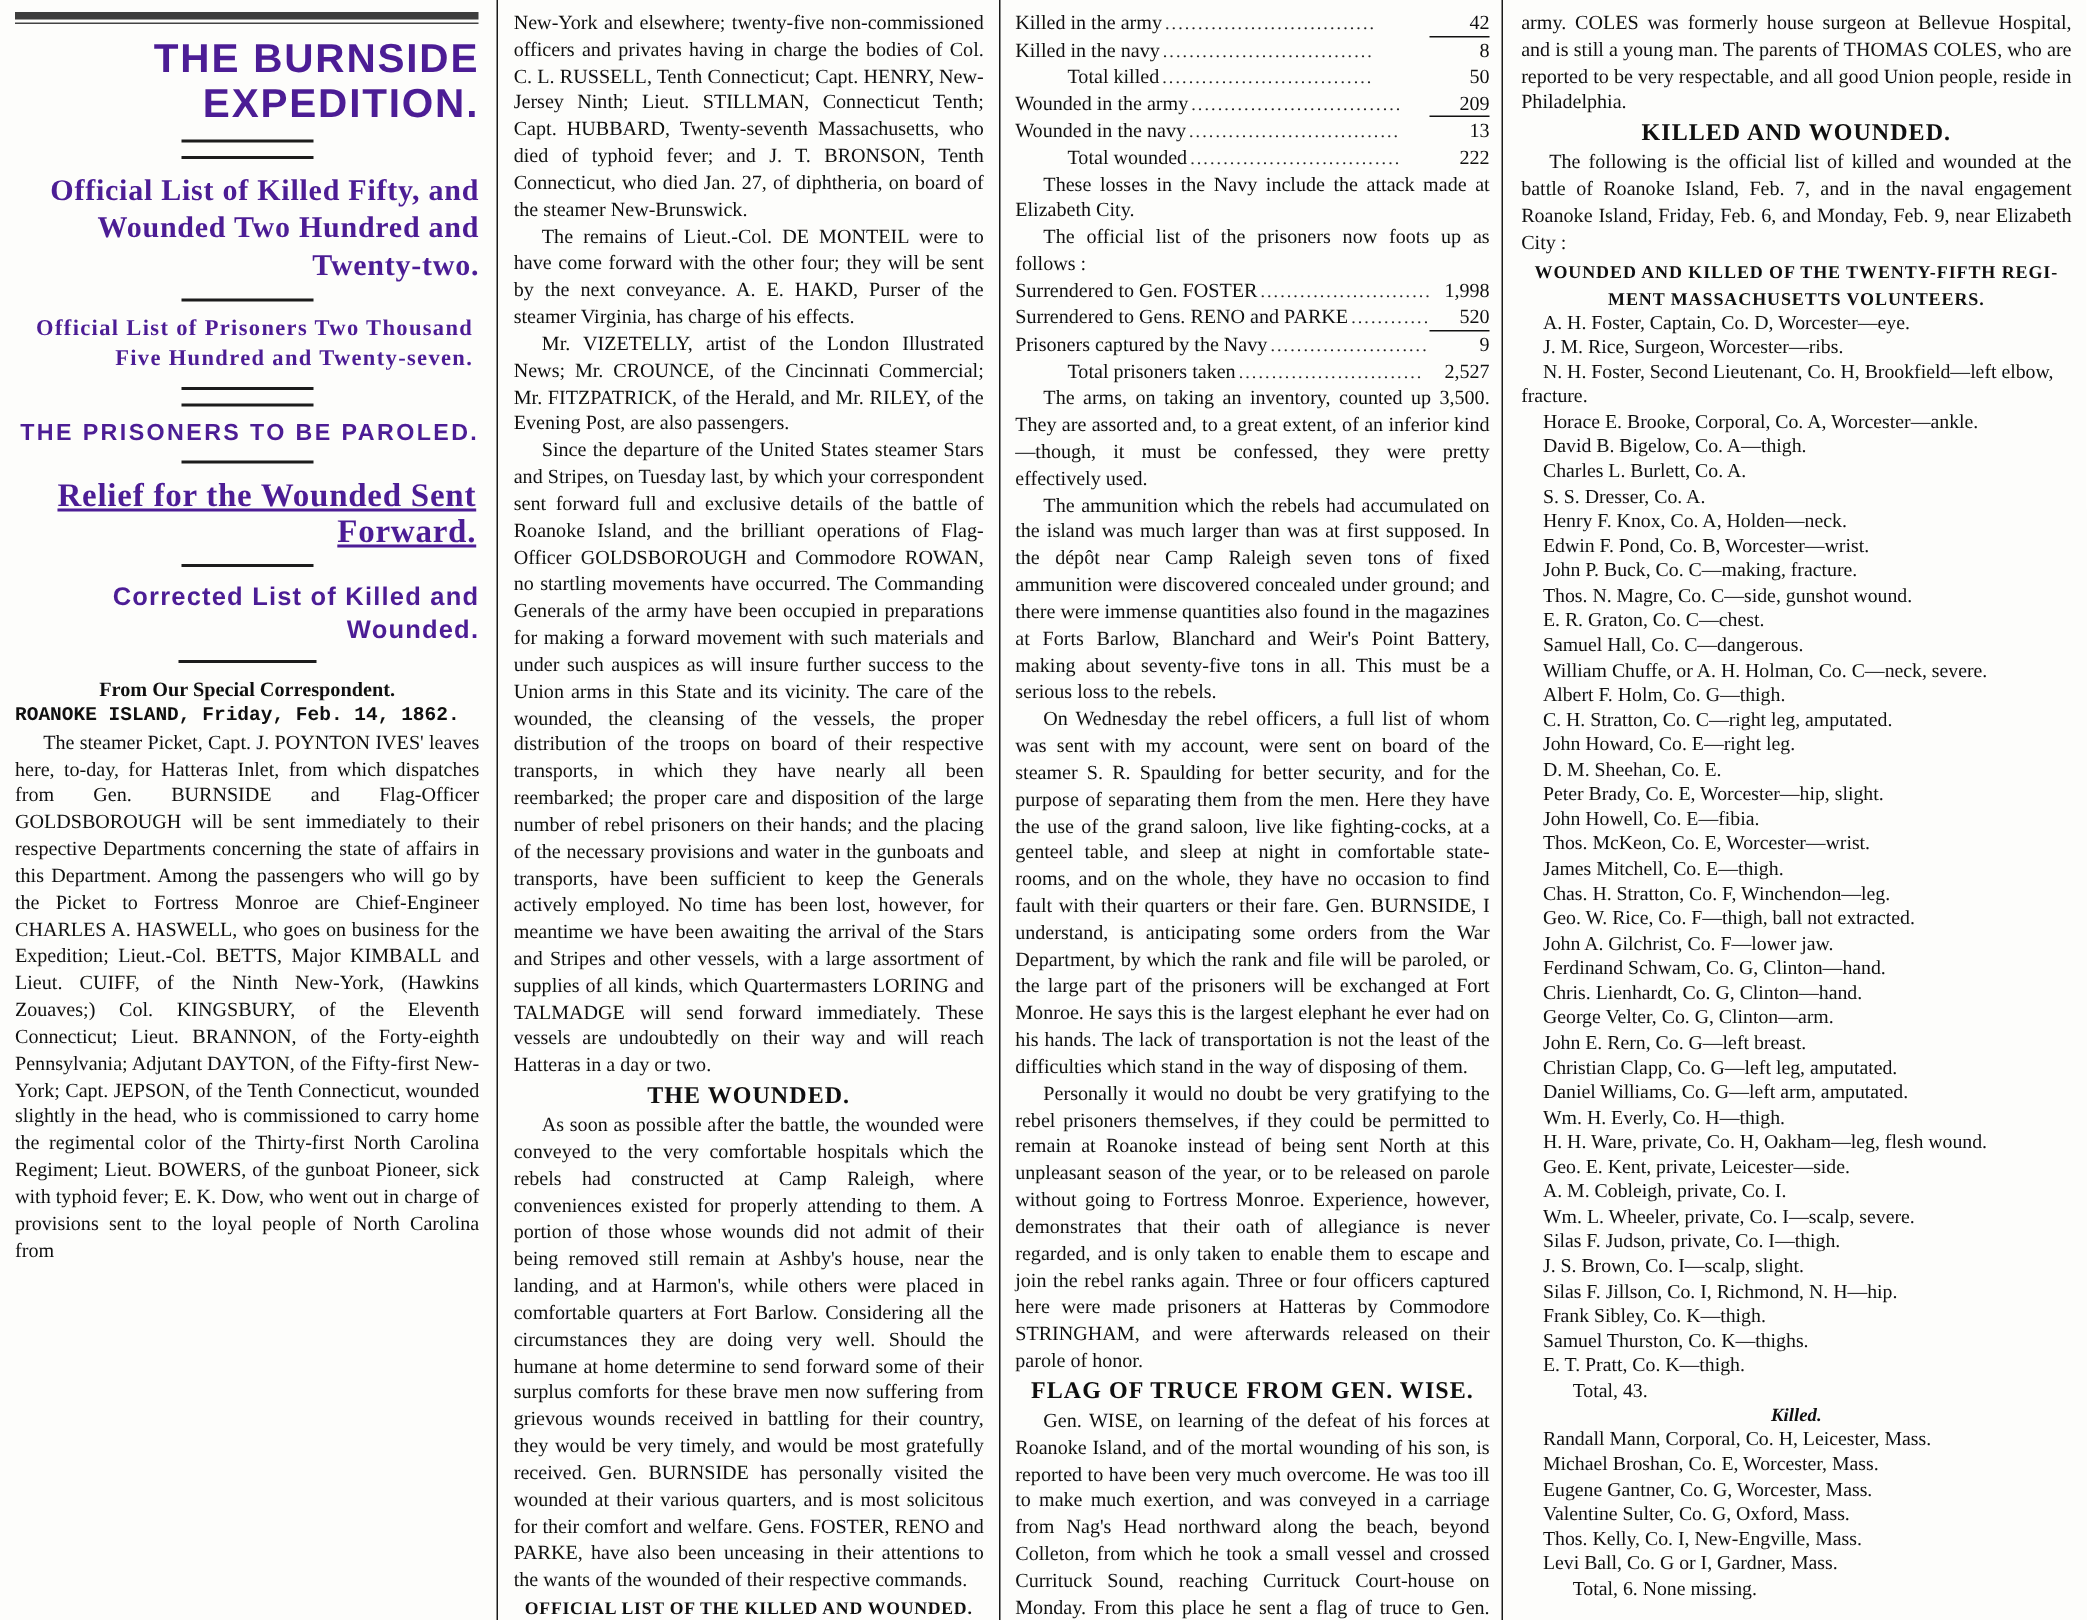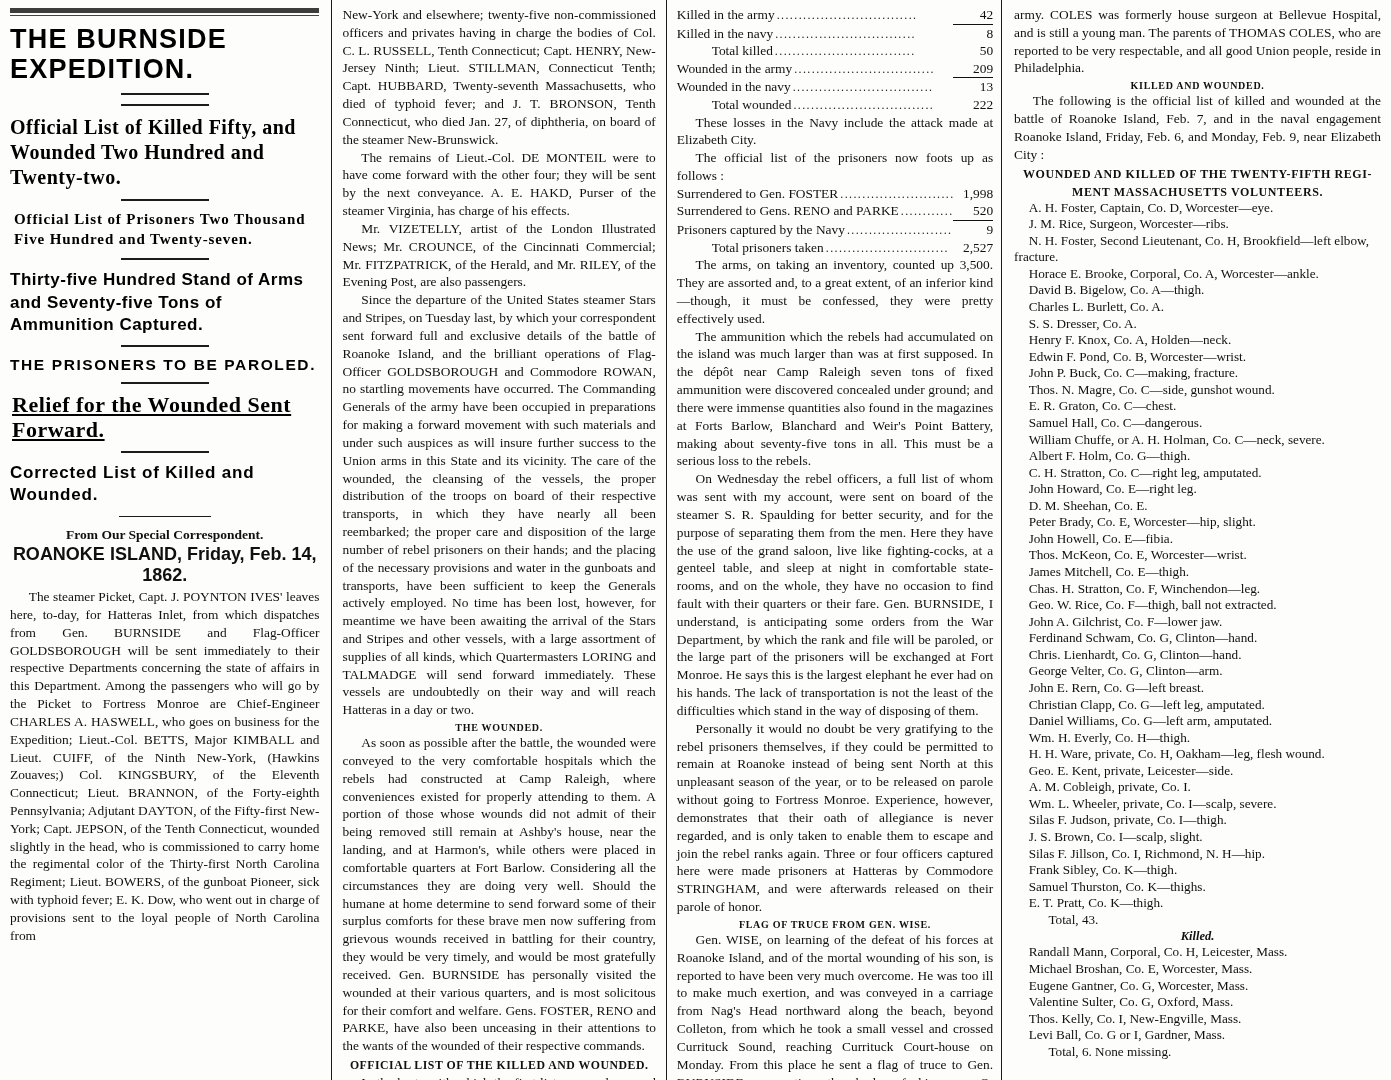--- a/index.html
+++ b/index.html
@@ -44,24 +44,24 @@
     opacity: .88;
   }
   .topbar2 {
     height: 1px;
     background: #444;
     margin: 0 0 8px 0;
   }
 
   
   .hl {
-    text-align: left;
+    text-align: right;
     font-weight: bold;
     letter-spacing: .5px;
-    color: #000000;
+    color: #4c1d95;
     line-height: 1.12;
   }
   .hl-1 {
     font-size: 27px;
     letter-spacing: 1.2px;
     margin: 4px 0 0 0;
     font-family: "Liberation Sans", sans-serif;
     font-weight: bold;
   }
   .hl-2 {
@@ -123,43 +123,43 @@
   .dash.thin { height: 1.5px; width: 92px; }
 
   .byline {
     text-align: center;
     font-size: 13.5px;
     font-weight: bold;
     margin: 10px 0 1px 0;
     font-family: Liberation Serif, serif;
   }
   .dateline {
-    text-align: center;
-    font-size: 18px;
+    text-align: left;
+    font-size: 13px;
     font-weight: bold;
     margin: 0 0 2px 0;
-    font-family: Liberation Sans, sans-serif;
+    font-family: Liberation Mono, monospace;
   }
 
   
   p.b {
     margin: 0;
     font-size: 13.4px;
     line-height: 1.33;
     text-align: justify;
     text-indent: 1.4em;
     font-family: "Liberation Serif", serif;
     -webkit-hyphens: auto;
     hyphens: auto;
   }
   p.b.noind { text-indent: 0; }
 
   .subhead {
     text-align: center;
-    font-size: 10px;
+    font-size: 16px;
     font-weight: bold;
     letter-spacing: .7px;
     margin: 3px 0 1px 0;
     font-family: "Liberation Serif", serif;
   }
   .subhead.sm {
     font-size: 11.8px;
     letter-spacing: .5px;
   }
   .subhead-it {
@@ -229,21 +229,20 @@
       <div class="topbar"></div>
       <div class="topbar2"></div>
 
       <div class="hl hl-1">THE BURNSIDE EXPEDITION.</div>
       <div class="dash"></div>
       <div class="dash"></div>
       <div class="hl hl-3">Official List of Killed Fifty, and Wounded Two Hundred and Twenty-two.</div>
       <div class="dash"></div>
       <div class="hl hl-4">Official List of Prisoners Two Thousand Five Hundred and Twenty-seven.</div>
       <div class="dash"></div>
-      <div class="hl hl-5">Thirty-five Hundred Stand of Arms and Seventy-five Tons of Ammunition Captured.</div>
       <div class="dash"></div>
       <div class="hl hl-6">THE PRISONERS TO BE PAROLED.</div>
       <div class="dash"></div>
       <div class="hl hl-7">Relief for the Wounded Sent Forward.</div>
       <div class="dash"></div>
       <div class="hl hl-8">Corrected List of Killed and Wounded.</div>
       <div class="dash thin"></div>
 
       <div class="byline">From Our Special Correspondent.</div>
       <div class="dateline">ROANOKE ISLAND, Friday, Feb. 14, 1862.</div>

